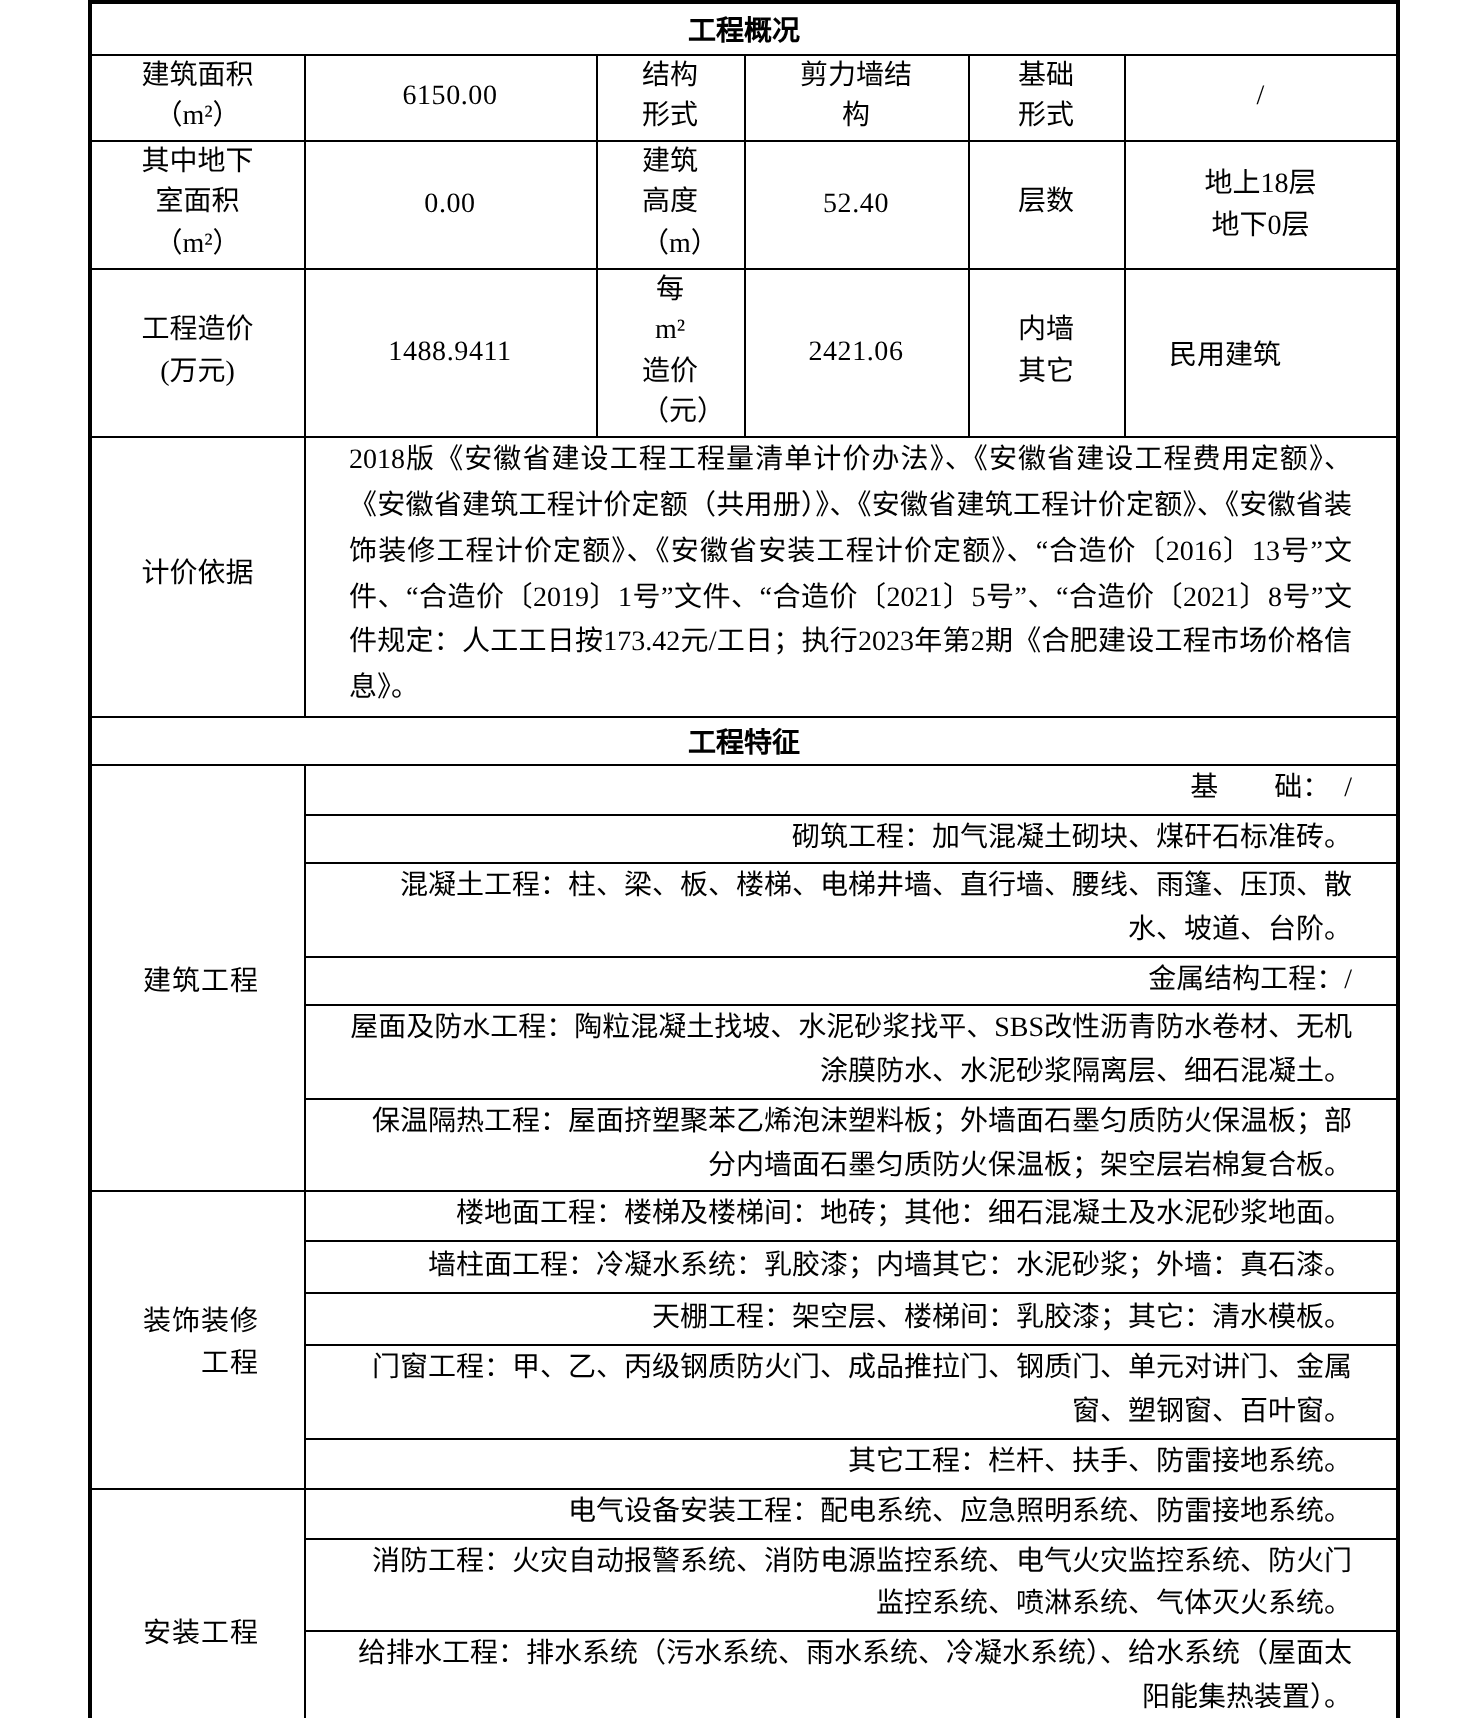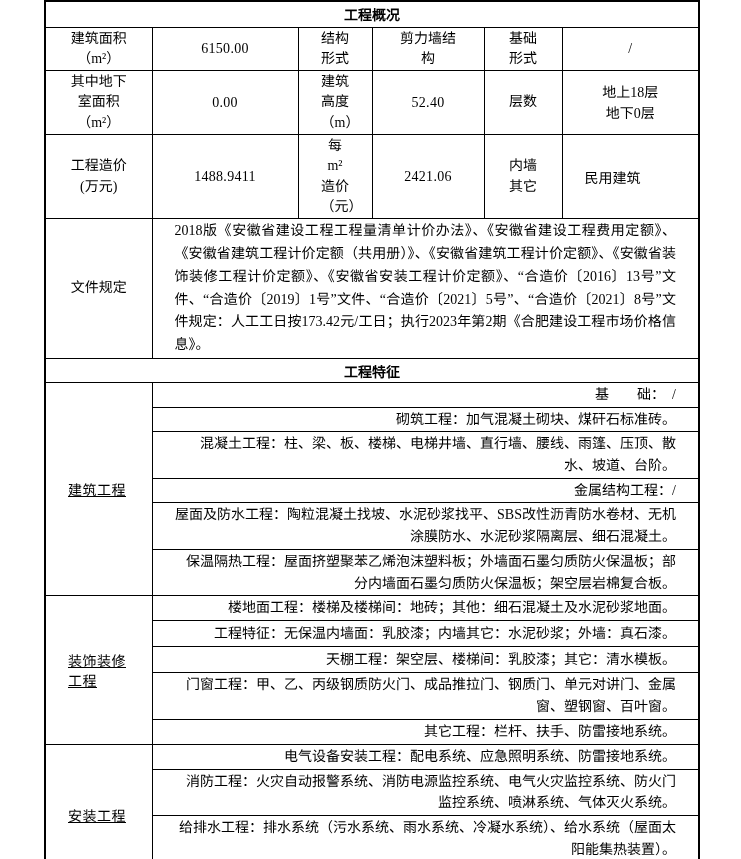--- a/index.html
+++ b/index.html
@@ -36,21 +36,21 @@
   td.sec-hdr {
     font-weight: bold;
     font-size: 16px;
     text-align: center;
     padding: 2px 0;
   }
   td.c  { text-align: center; }
   td.lbl { text-align: center; line-height: 1.45; }
   td.val { text-align: center; font-size: 14px; letter-spacing: 0.3px; }
   td.left-val { text-align: left; padding-left: 12px; }
-  td.group-lbl { text-align: left; font-size: 15px; letter-spacing: 0.5px; text-decoration: underline; }
+  td.group-lbl { text-align: right; font-size: 15px; letter-spacing: 0.5px; }
   td.item {
     text-align: right;
     font-size: 15px;
     line-height: 1.55;
     padding: 2px 8px;
   }
   td.basis {
     text-align: justify;
     text-justify: inter-ideograph;
     font-size: 14.5px;
@@ -104,21 +104,21 @@
     <tr style="height:45px">
       <td class="lbl">工程造价(万元)</td>
       <td class="val">1488.9411</td>
       <td class="lbl">每m²造价（元）</td>
       <td class="val">2421.06</td>
       <td class="lbl">内墙其它</td>
       <td class="left-val">民用建筑</td>
     </tr>
 
     <tr style="height:112px">
-      <td class="lbl">文件规定</td>
+      <td class="lbl">计价依据</td>
       <td class="basis" colspan="5">2018版《安徽省建设工程工程量清单计价办法》、《安徽省建设工程费用定额》、《安徽省建筑工程计价定额（共用册）》、《安徽省建筑工程计价定额》、《安徽省装饰装修工程计价定额》、《安徽省安装工程计价定额》、“合造价〔2016〕13号”文件、“合造价〔2019〕1号”文件、“合造价〔2021〕5号”、“合造价〔2021〕8号”文件规定：人工工日按173.42元/工日；执行2023年第2期《合肥建设工程市场价格信息》。</td>
     </tr>
 
     <tr style="height:24px">
       <td class="sec-hdr" colspan="6">工程特征</td>
     </tr>
 
     <tr style="height:22px">
       <td class="group-lbl" rowspan="6">建筑工程</td>
       <td class="item" colspan="5">基　　础：　/</td>
@@ -137,21 +137,21 @@
     </tr>
     <tr style="height:46px">
       <td class="item" colspan="5">保温隔热工程：屋面挤塑聚苯乙烯泡沫塑料板；外墙面石墨匀质防火保温板；部分内墙面石墨匀质防火保温板；架空层岩棉复合板。</td>
     </tr>
 
     <tr style="height:25px">
       <td class="group-lbl" rowspan="5">装饰装修工程</td>
       <td class="item" colspan="5">楼地面工程：楼梯及楼梯间：地砖；其他：细石混凝土及水泥砂浆地面。</td>
     </tr>
     <tr style="height:26px">
-      <td class="item" colspan="5">工程特征：无保温内墙面：乳胶漆；内墙其它：水泥砂浆；外墙：真石漆。</td>
+      <td class="item" colspan="5">墙柱面工程：冷凝水系统：乳胶漆；内墙其它：水泥砂浆；外墙：真石漆。</td>
     </tr>
     <tr style="height:26px">
       <td class="item" colspan="5">天棚工程：架空层、楼梯间：乳胶漆；其它：清水模板。</td>
     </tr>
     <tr style="height:44px">
       <td class="item" colspan="5">门窗工程：甲、乙、丙级钢质防火门、成品推拉门、钢质门、单元对讲门、金属窗、塑钢窗、百叶窗。</td>
     </tr>
     <tr style="height:25px">
       <td class="item" colspan="5">其它工程：栏杆、扶手、防雷接地系统。</td>
     </tr>

